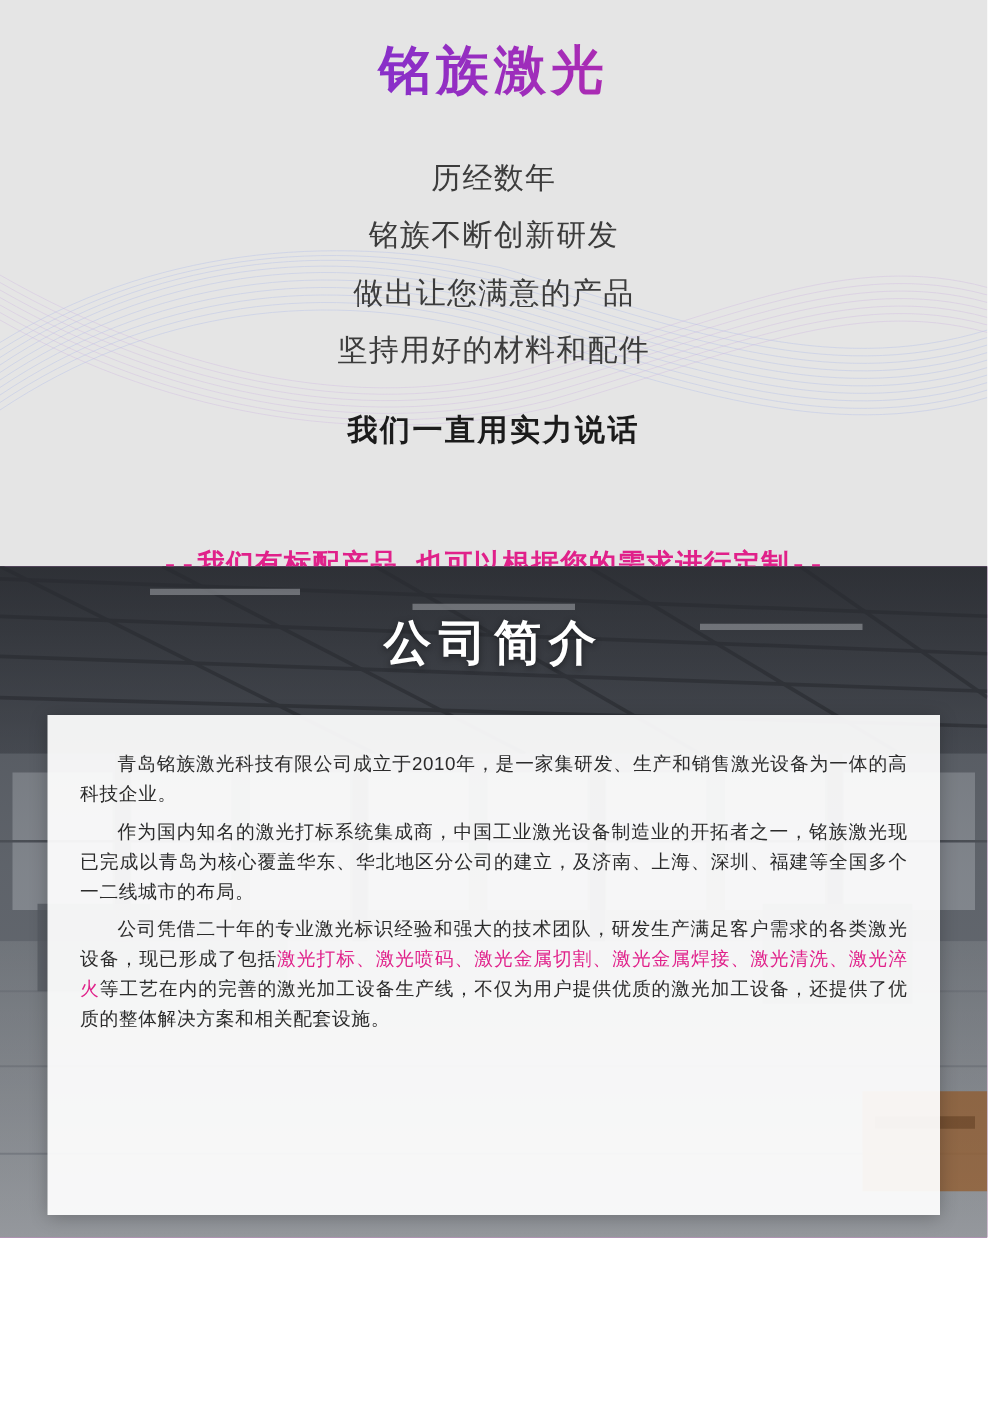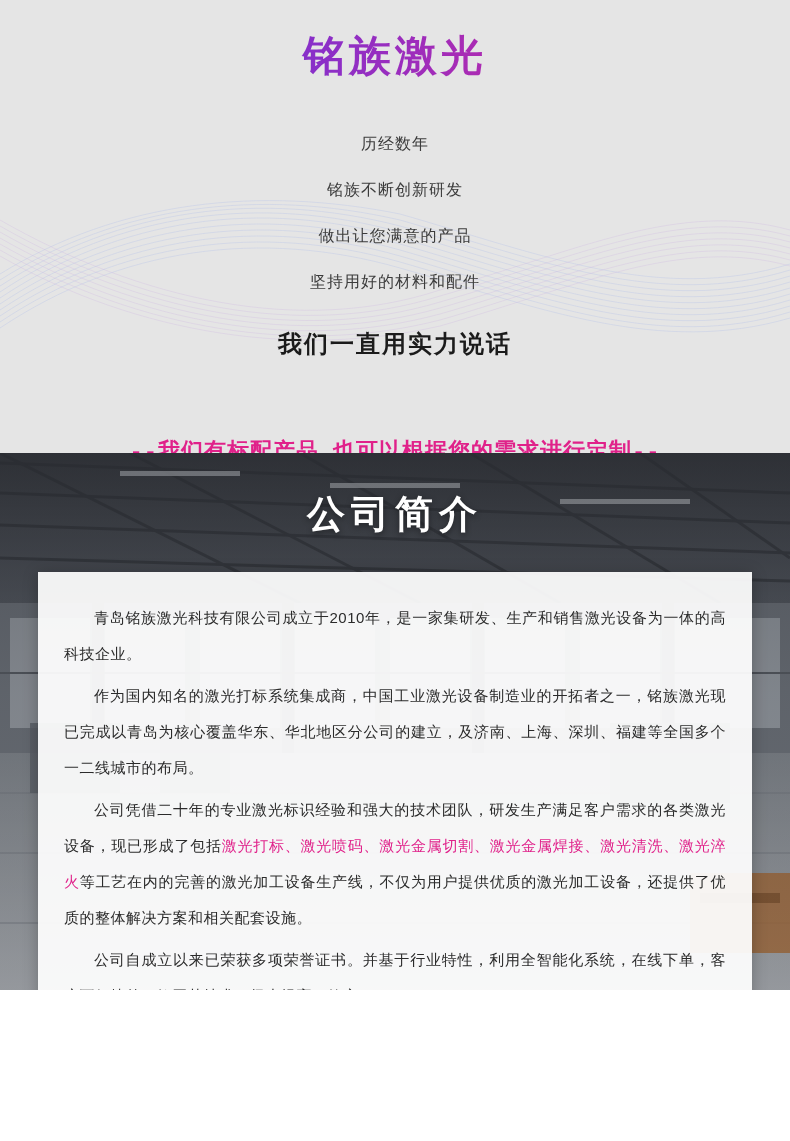--- a/index.html
+++ b/index.html
@@ -65,21 +65,21 @@
   .slogan-list {
     position: relative;
     z-index: 2;
     margin: 0;
     padding: 0;
     list-style: none;
     padding-top: 38px;
   }
   .slogan-list li {
     text-align: center;
-    font-size: 16px;
+    font-size: 24px;
     color: #3c3c3c;
     line-height: 46px;
     letter-spacing: 1px;
   }
 
   .slogan-strong {
     position: relative;
     z-index: 2;
     text-align: center;
     margin: 0;
@@ -153,21 +153,21 @@
     width: 714px;
     min-height: 400px;
     background: rgba(255,255,255,0.93);
     padding: 28px 26px 20px 26px;
     box-sizing: border-box;
     box-shadow: 0 2px 14px rgba(0,0,0,0.25);
   }
   .content-card p {
     margin: 0 0 6px 0;
     font-size: 15px;
-    line-height: 36px;
+    line-height: 24px;
     color: #2b2b2b;
     text-indent: 2em;
     text-align: justify;
     letter-spacing: 0.5px;
   }
   .hl {
     color: #e0218a;
   }
 </style>
 </head>
@@ -292,15 +292,14 @@
     <rect x="700" y="440" width="80" height="10" fill="#8d4f18" opacity="0.8"></rect>
   </svg>
   <div class="bg-overlay"></div>
 
   <h2 class="section-title">公司简介</h2>
 
   <article class="content-card">
     <p>青岛铭族激光科技有限公司成立于2010年，是一家集研发、生产和销售激光设备为一体的高科技企业。</p>
     <p>作为国内知名的激光打标系统集成商，中国工业激光设备制造业的开拓者之一，铭族激光现已完成以青岛为核心覆盖华东、华北地区分公司的建立，及济南、上海、深圳、福建等全国多个一二线城市的布局。</p>
     <p><span>公司凭借二十年的专业激光标识经验和强大的技术团队，研发生产满足客户需求的各类激光设备，现已形成了包括</span><span class="hl">激光打标、激光喷码、激光金属切割、激光金属焊接、激光清洗、激光淬火</span><span>等工艺在内的完善的激光加工设备生产线，不仅为用户提供优质的激光加工设备，还提供了优质的整体解决方案和相关配套设施。</span></p>
-    <p>公司自成立以来已荣获多项荣誉证书。并基于行业特性，利用全智能化系统，在线下单，客户更便捷的了解工艺技术，极大提高了效率。</p>
   </article>
 </section>
 
 </body></html>

